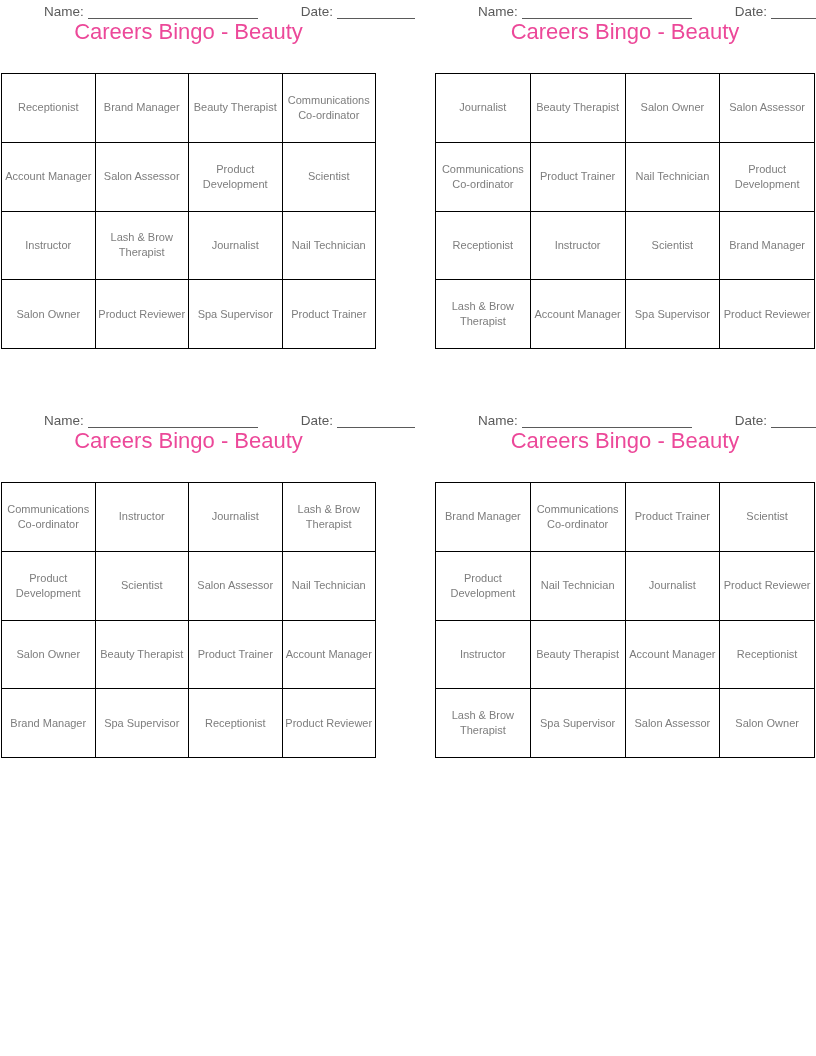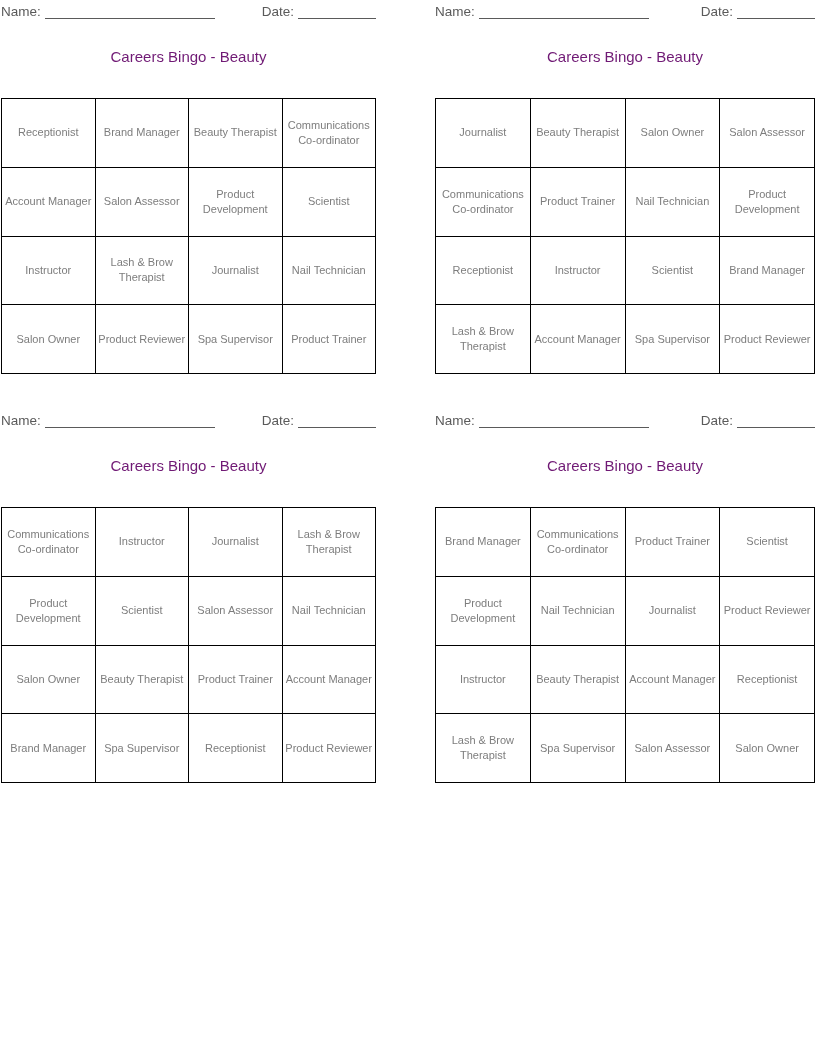--- a/index.html
+++ b/index.html
@@ -6,30 +6,30 @@
   html,body { background:#ffffff; }
   body {
     width:816px; height:1056px; position:relative; overflow:hidden;
     font-family:"Liberation Sans", sans-serif;
   }
   .card { position:absolute; }
   .card-header {
     display:flex; justify-content:space-between; align-items:flex-end;
     height:17px; font-size:13.5px; color:#5a5a5a;
   }
-  .field { display:flex; align-items:flex-end; white-space:nowrap; }
+  .field { display:flex; align-items:flex-end; white-space:nowrap;padding-left:43px; }
   .blank-line {
     display:inline-block; height:3px; margin-left:4px;
     border-bottom:1.4px solid #5a5a5a;
   }
   .name-line { width:170px; }
   .date-line { width:78px; }
   .card-title {
-    margin-top:25px; text-align:center;
-    font-size:15px; line-height:26px; color:#701a75;
+    text-align:center;
+    font-size:22px; line-height:26px; color:#ec4899;
   }
   table.bingo {
     margin-top:28px; width:100%; table-layout:fixed;
     border-collapse:collapse;
   }
   table.bingo td {
     border:1.4px solid #000000;
     height:68.8px; padding:0 1px;
     text-align:center; vertical-align:middle;
     font-size:11px; line-height:15px; color:#7d7d7d;

